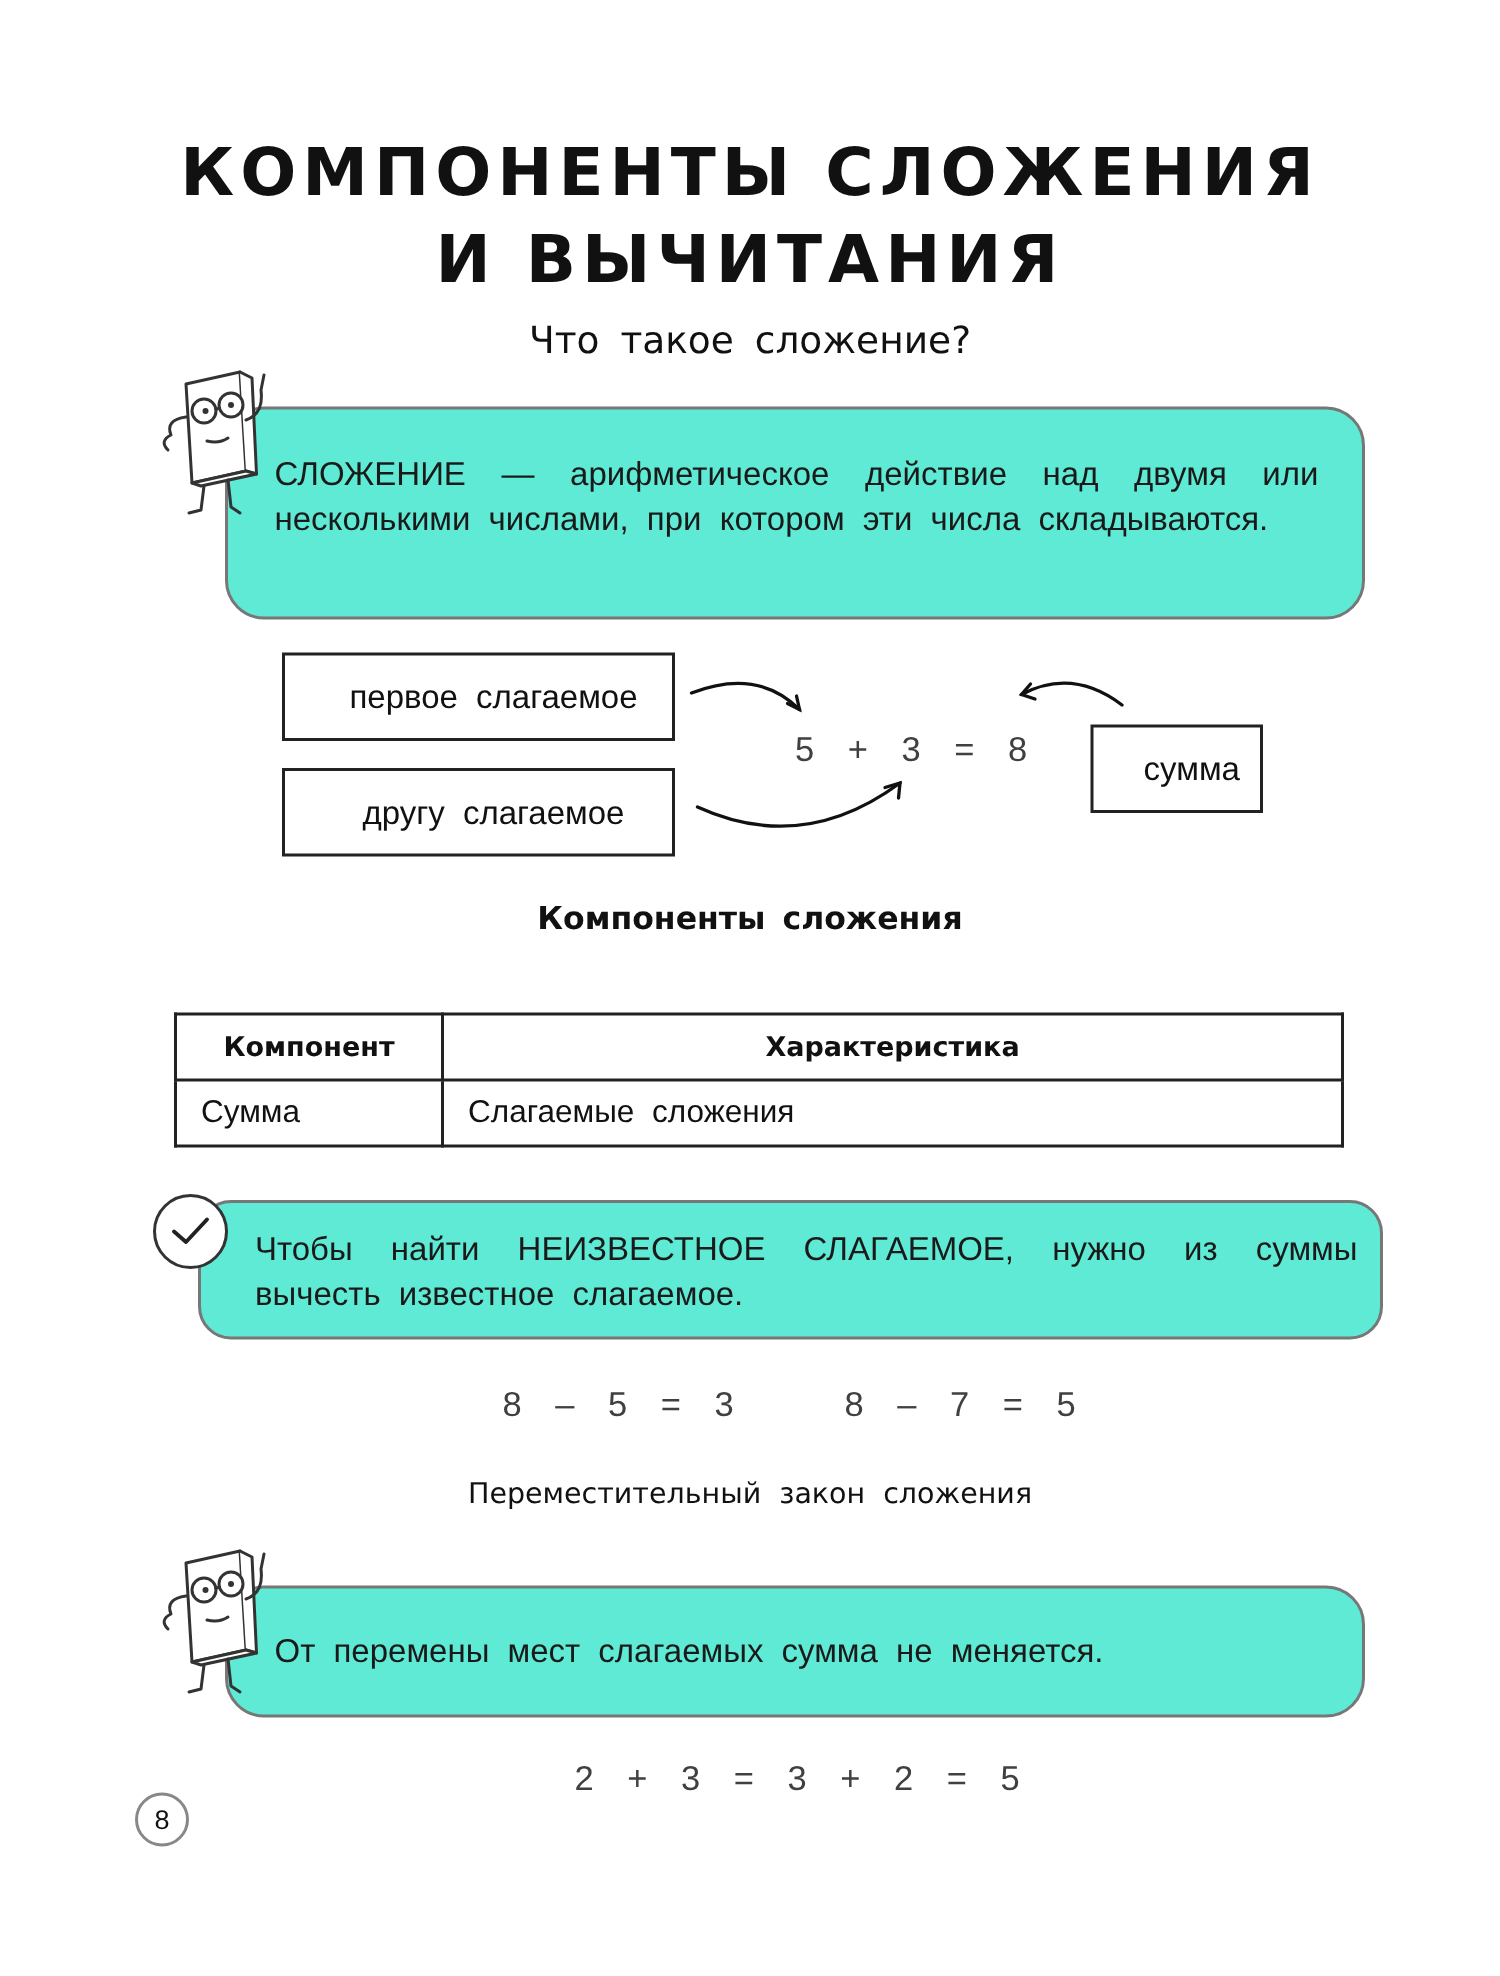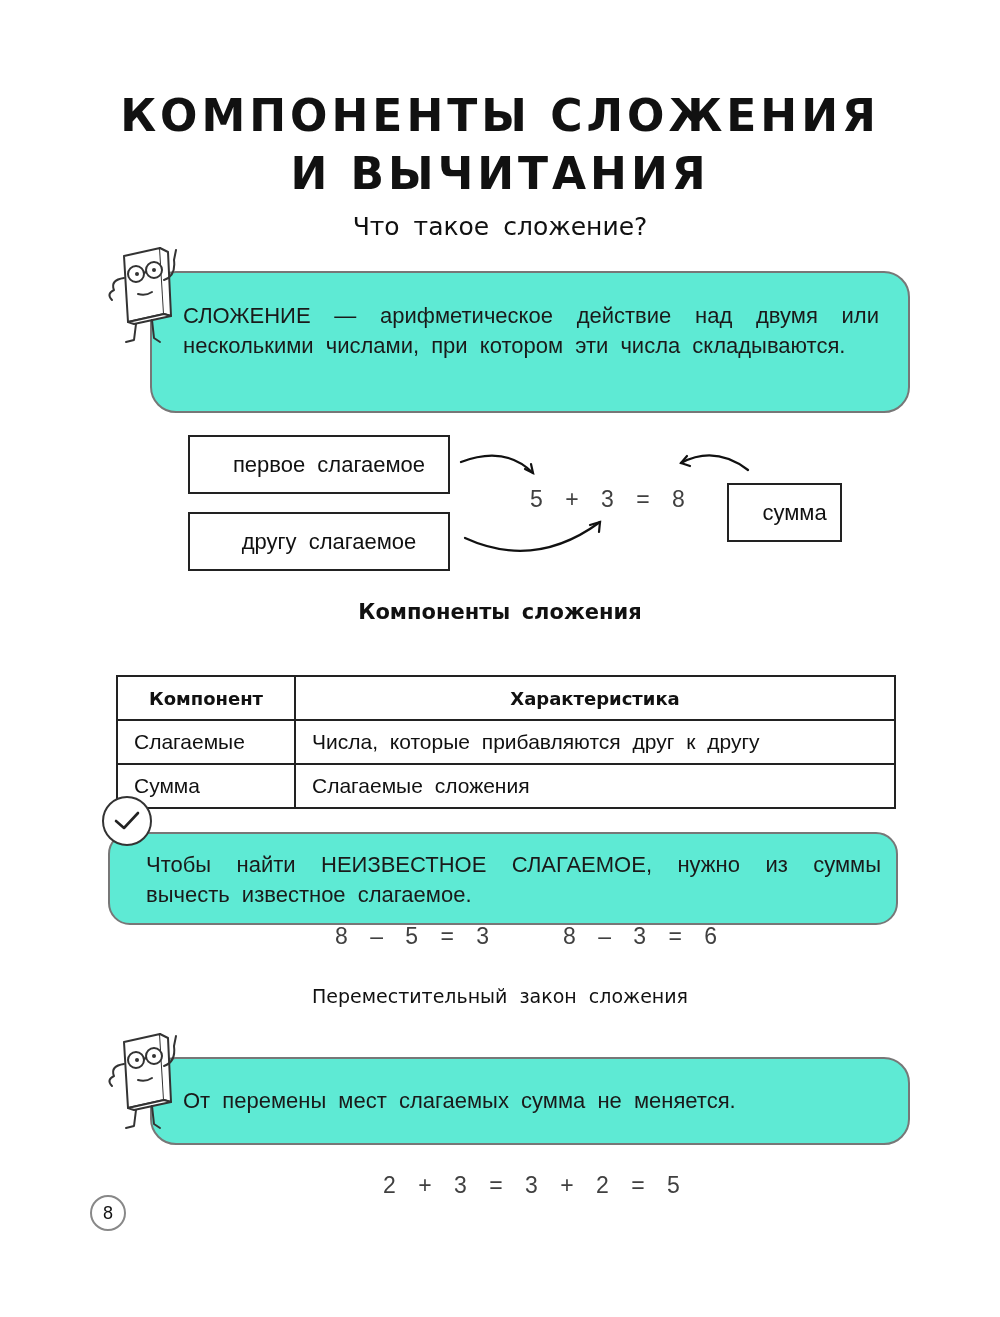--- a/index.html
+++ b/index.html
@@ -65,41 +65,37 @@
 </svg>
 
 <div class="abs h3" style="top:600px;">Компоненты сложения</div>
 <table class="comp">
   <tbody>
       <tr>
     <th style="width:176px;">Компонент</th>
     <th>Характеристика</th>
   </tr>
   <tr>
-    <td>Слагаемые</td>
-    <td>Числа, которые прибавляются друг к другу</td>
-  </tr>
-  <tr>
     <td>Сумма</td>
     <td>Слагаемые сложения</td>
   </tr>
 </tbody>
   </table>
 
-<div class="abs bubble" style="left:108px;top:800px;width:790px;height:93px;border-radius:22px;margin-top:32px;">
+<div class="abs bubble" style="left:132px;top:800px;width:790px;height:93px;border-radius:22px;">
   <div class="btext" style="position:absolute;left:36px;top:16px;width:735px;">Чтобы найти НЕИЗВЕСТНОЕ СЛАГАЕМОЕ, нужно из суммы вычесть известное слагаемое.</div>
 </div>
 <div class="abs check">
   <svg width="30" height="24" viewBox="0 0 30 24">
       <path d="M4 12 L12 19 L26 4" fill="none" stroke="#222" stroke-width="2.6" stroke-linecap="round" stroke-linejoin="round"></path>
     </svg>
 </div>
 
 <div class="abs eq" style="left:335px;top:923px;">8 – 5 = 3</div>
-<div class="abs eq" style="left:563px;top:923px;">8 – 3 = 6</div>
+<div class="abs eq" style="left:563px;top:923px;">8 – 7 = 5</div>
 
 <div class="abs h2" style="top:985px;font-size:19px;">Переместительный закон сложения</div>
 
 <div class="abs bubble" style="left:150px;top:1057px;width:760px;height:88px;">
   <div class="btext" style="position:absolute;left:31px;top:27px;width:700px;">От перемены мест слагаемых сумма не меняется.</div>
 </div>
 
 <svg class="abs" style="left:98px;top:1028px;" width="92" height="105" viewBox="0 0 92 105">
   <g fill="#fff" stroke="#333" stroke-width="2" stroke-linejoin="round" stroke-linecap="round">
     <path d="M26 14 L62 6 L66 72 L30 80 Z"></path>

